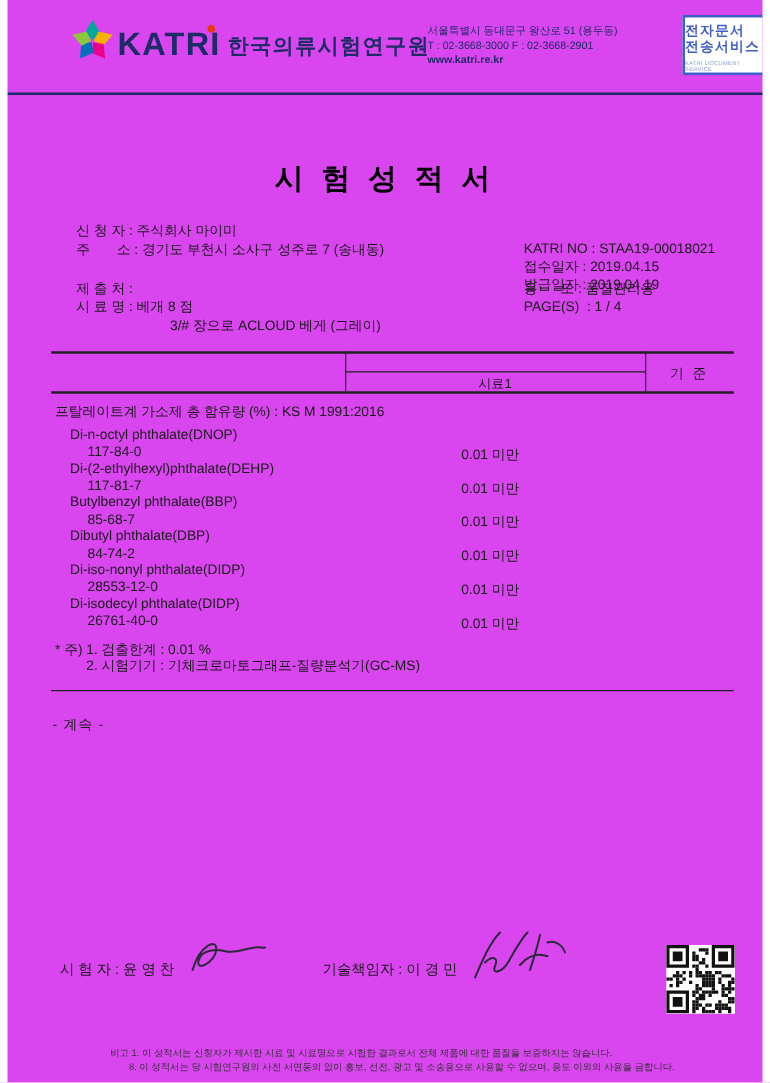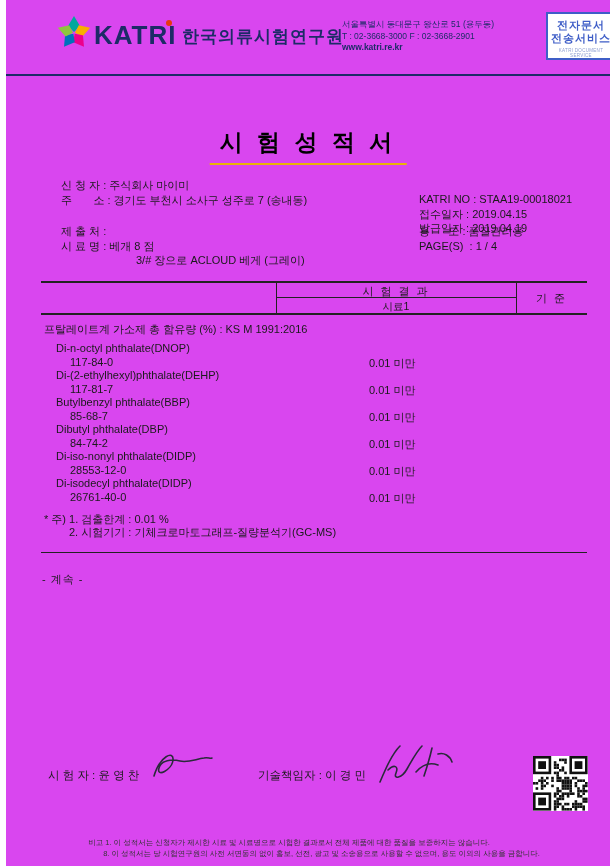--- a/index.html
+++ b/index.html
@@ -24,32 +24,32 @@
     white-space:nowrap;
   }
   .addr {
     position:absolute; left:336px; top:19px;
     font-size:8.5px; line-height:11.5px; color:var(--navy,#1d2b67); white-space:nowrap;
   }
   .addr .www { font-weight:bold; }
   .badge {
     position:absolute; left:540px; top:12px; width:70px; height:48px;
     border:2px solid var(--badge-blue,#3f5ec7); background:#fff;
-    text-align:center; padding-top:5px;
+    padding-top:5px;
   }
   .badge .b1 { font-size:11px; font-weight:bold; color:var(--badge-blue,#3f5ec7);
     line-height:13px; letter-spacing:1px; }
   .badge .cap { font-size:4.5px; color:#8a9bd0; margin-top:3px; letter-spacing:0.3px; }
   .header-rule { position:absolute; left:0; top:74px; width:616px; height:2px;
     background:var(--navy,#27357d); }
   
   .title {
     position:absolute; top:127px; left:50%; transform:translateX(-50%);
     font-size:23px; font-weight:bold; letter-spacing:4px; color:#000;
-    border-bottom:2px solid #eab308; padding:0 10px 5px; white-space:nowrap;
+    border-bottom:2px solid #d946ef; padding:0 10px 5px; white-space:nowrap;
   }
   
   .info-col { position:absolute; }
   #ilt { left:55px;  top:178px; }
   #irt { left:413px; top:192px; }
   #ilb { left:55px;  top:224px; }
   #irb { left:413px; top:224px; }
   .info-row { font-size:11px; line-height:14.5px; white-space:pre; }
   .sample-desc { position:absolute; left:130px; top:253px; font-size:11px; white-space:pre; }
   
@@ -146,21 +146,20 @@
 </div>
   <div class="sample-desc">3/# 장으로 ACLOUD 베게 (그레이)</div>
 
   <div class="t-line" id="tl-top"></div>
   <div class="t-line" id="tl-mid"></div>
   <div class="t-line" id="tl-bot"></div>
   <div class="t-line" id="tl-end"></div>
   <div class="t-line" id="tv1"></div>
   <div class="t-line" id="tv2"></div>
 
-  <div class="th th-result">시 험 결 과</div>
   <div class="th th-sample">시료1</div>
   <div class="th th-std">기 준</div>
 
   <div class="section-title">프탈레이트계 가소제 총 함유량 (%) : KS M 1991:2016</div>
   <div class="result-items">
   <div class="result-item">
     <div class="item-name">Di-n-octyl phthalate(DNOP)</div>
     <div class="item-cas">117-84-0</div>
     <div class="item-value">0.01 미만</div>
   </div>

